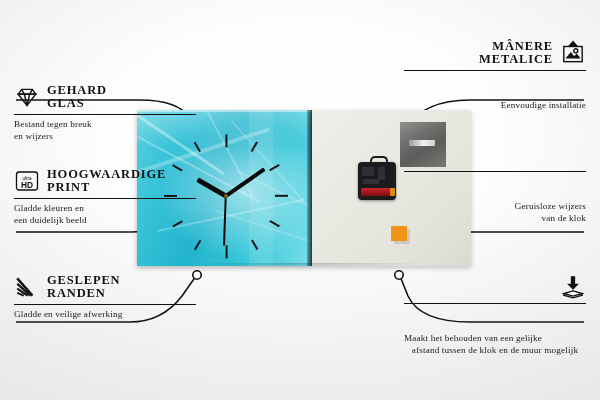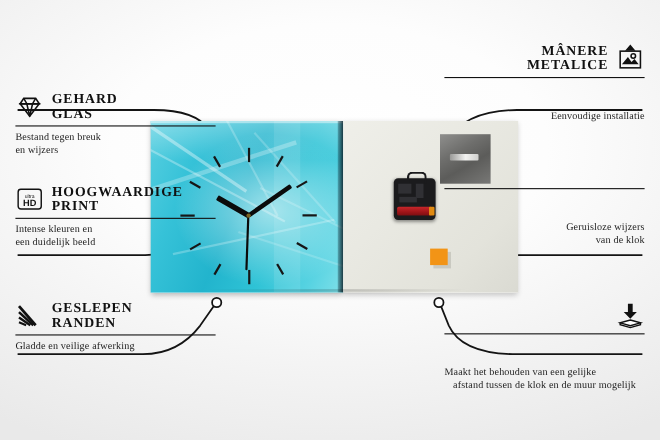--- a/index.html
+++ b/index.html
@@ -224,21 +224,21 @@
           <text x="13" y="12" font-family="Liberation Sans, sans-serif" font-size="4.6" text-anchor="middle" fill="#111">ultra</text>
           <text x="13" y="19.6" font-family="Liberation Sans, sans-serif" font-size="8.4" font-weight="bold" text-anchor="middle" fill="#111">HD</text>
         </svg>
       </span>
       <span class="titlewrap">
         <span class="t-line">HOOGWAARDIGE</span>
         <span class="t-line">PRINT</span>
       </span>
     </div>
     <div class="rule"></div>
-    <div class="sub">Intense kleuren en</div>
+    <div class="sub">Gladde kleuren en</div>
     <div class="sub" style="margin-top:0">een duidelijk beeld</div>
   </div>
 
   <div class="feat left" id="f-edges">
     <div class="head">
       <span class="ic">
         <svg viewBox="0 0 24 24" stroke="#111" fill="none">
           <path d="M3 4 L17 20" stroke-width="2.3"></path>
           <path d="M3 9 L15 20" stroke-width="2.1"></path>
           <path d="M3 13.5 L12.5 20" stroke-width="1.9"></path>

